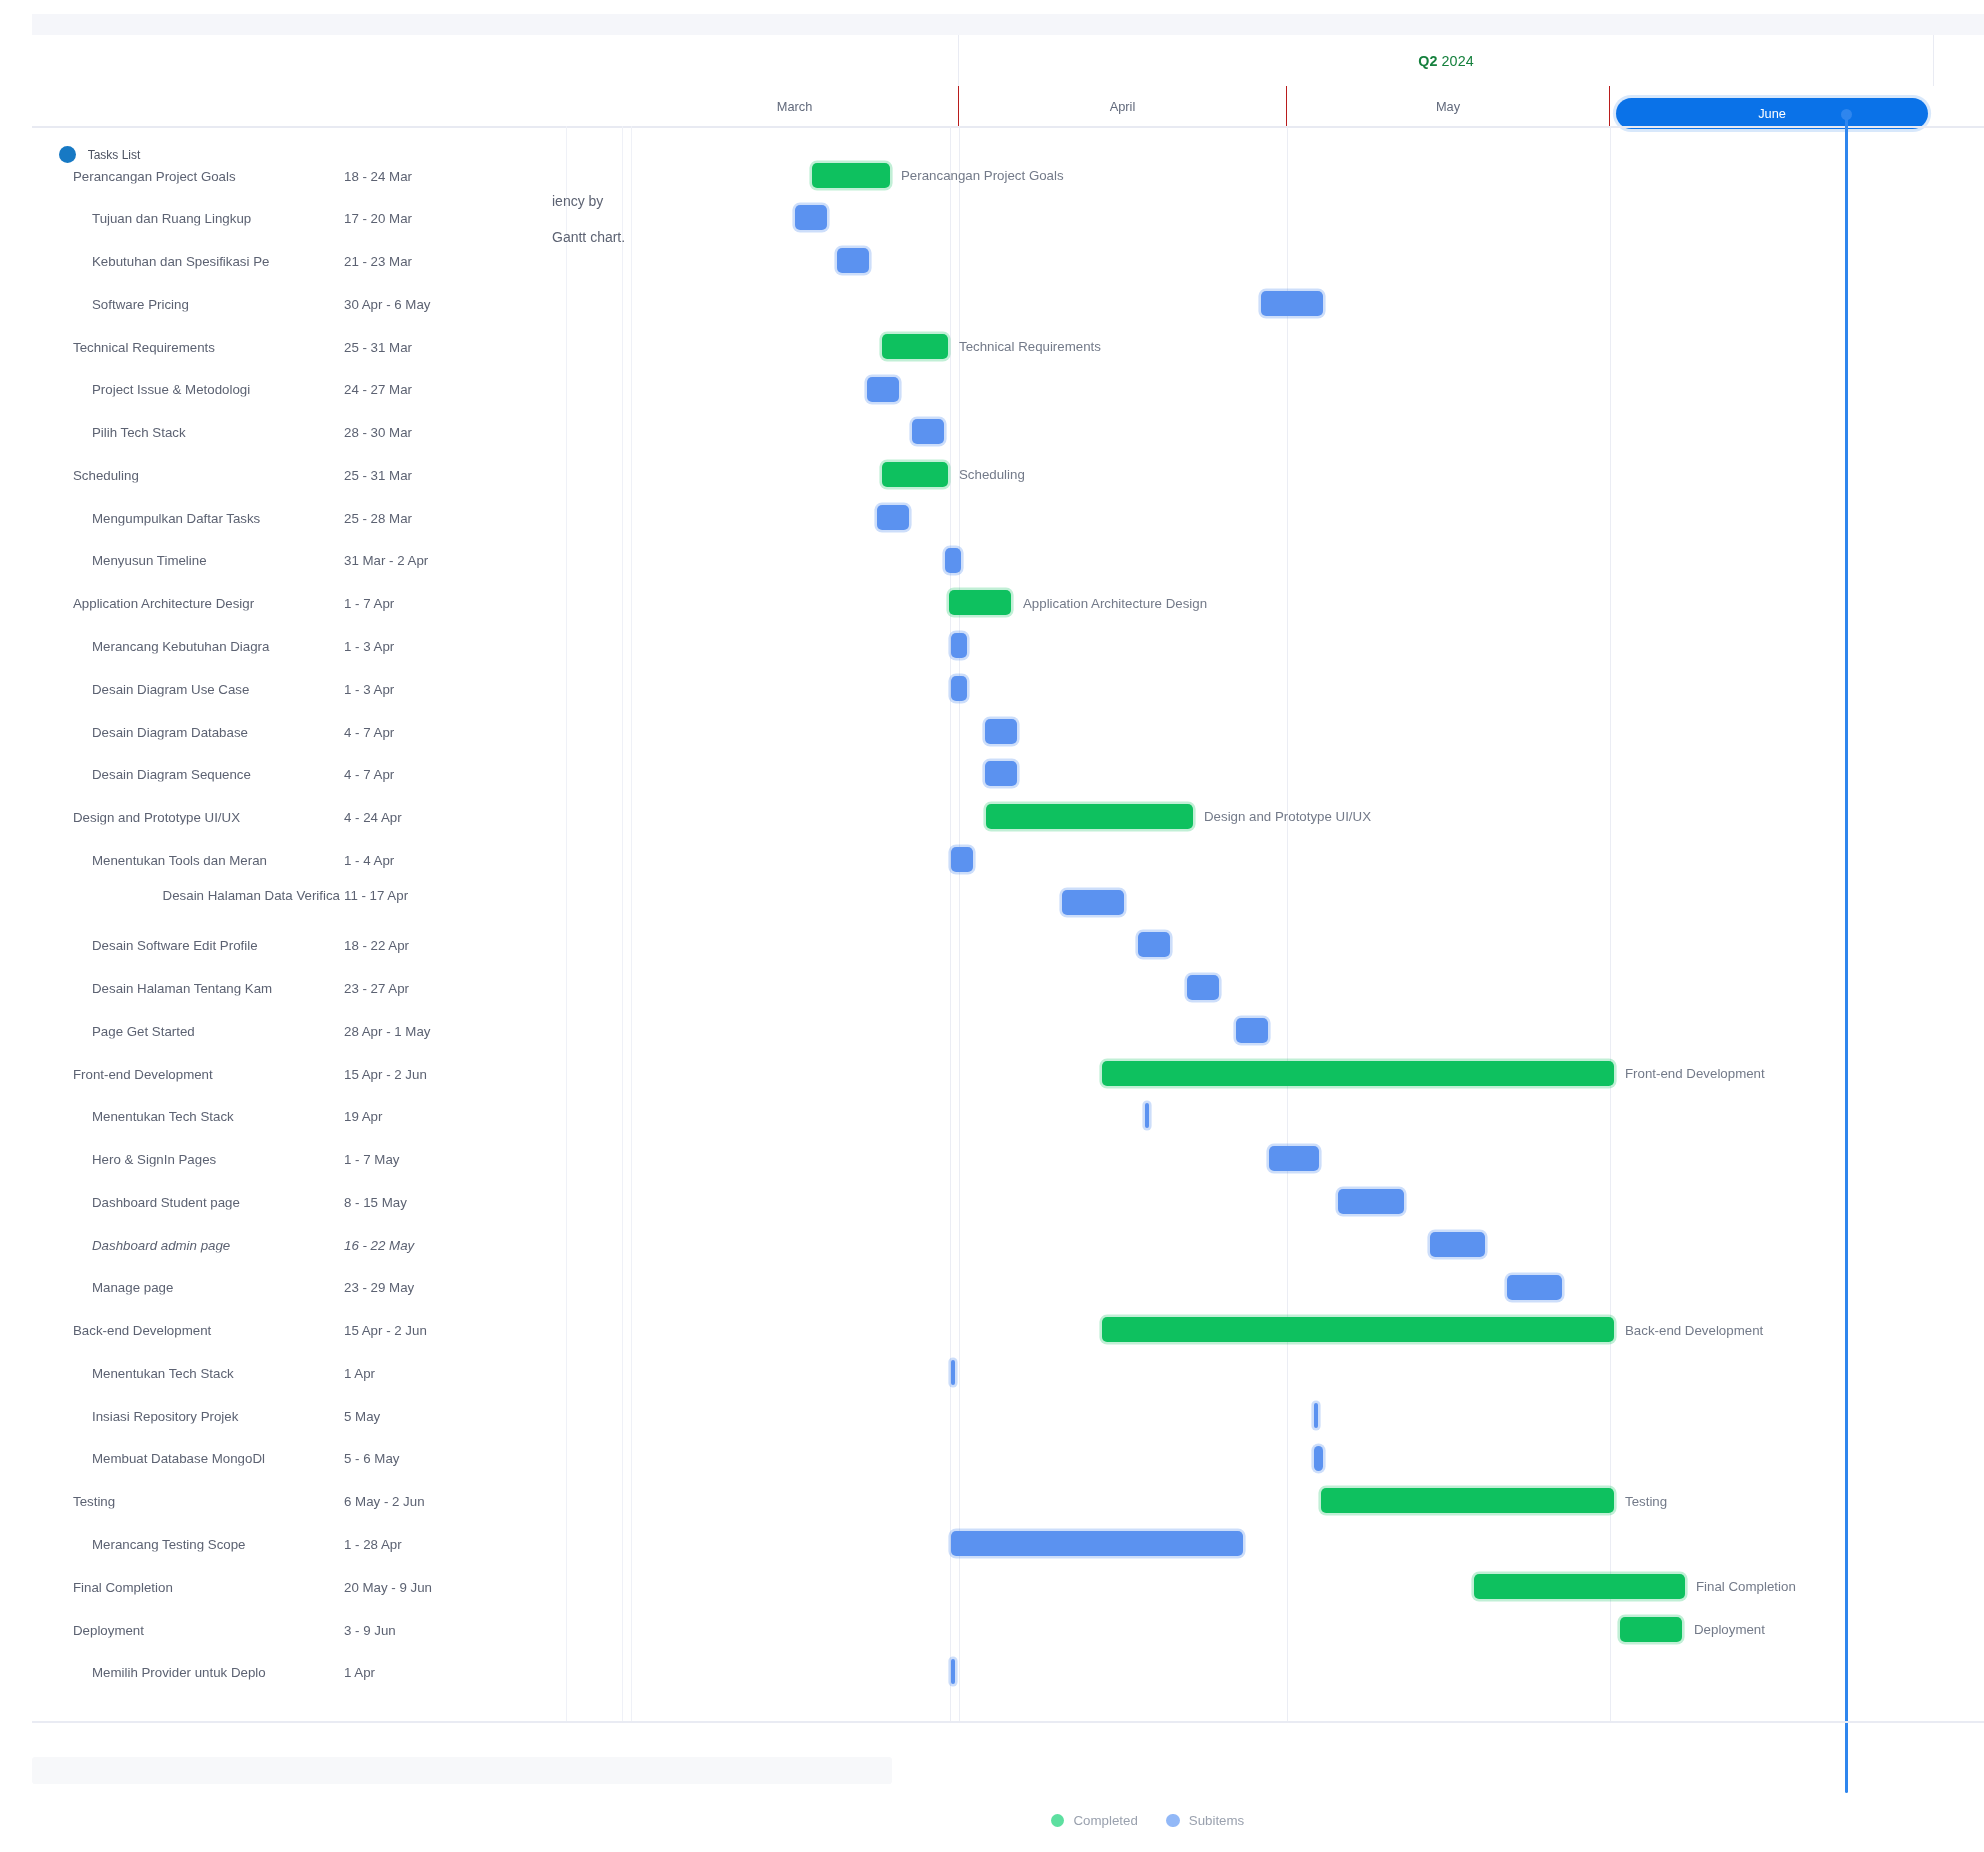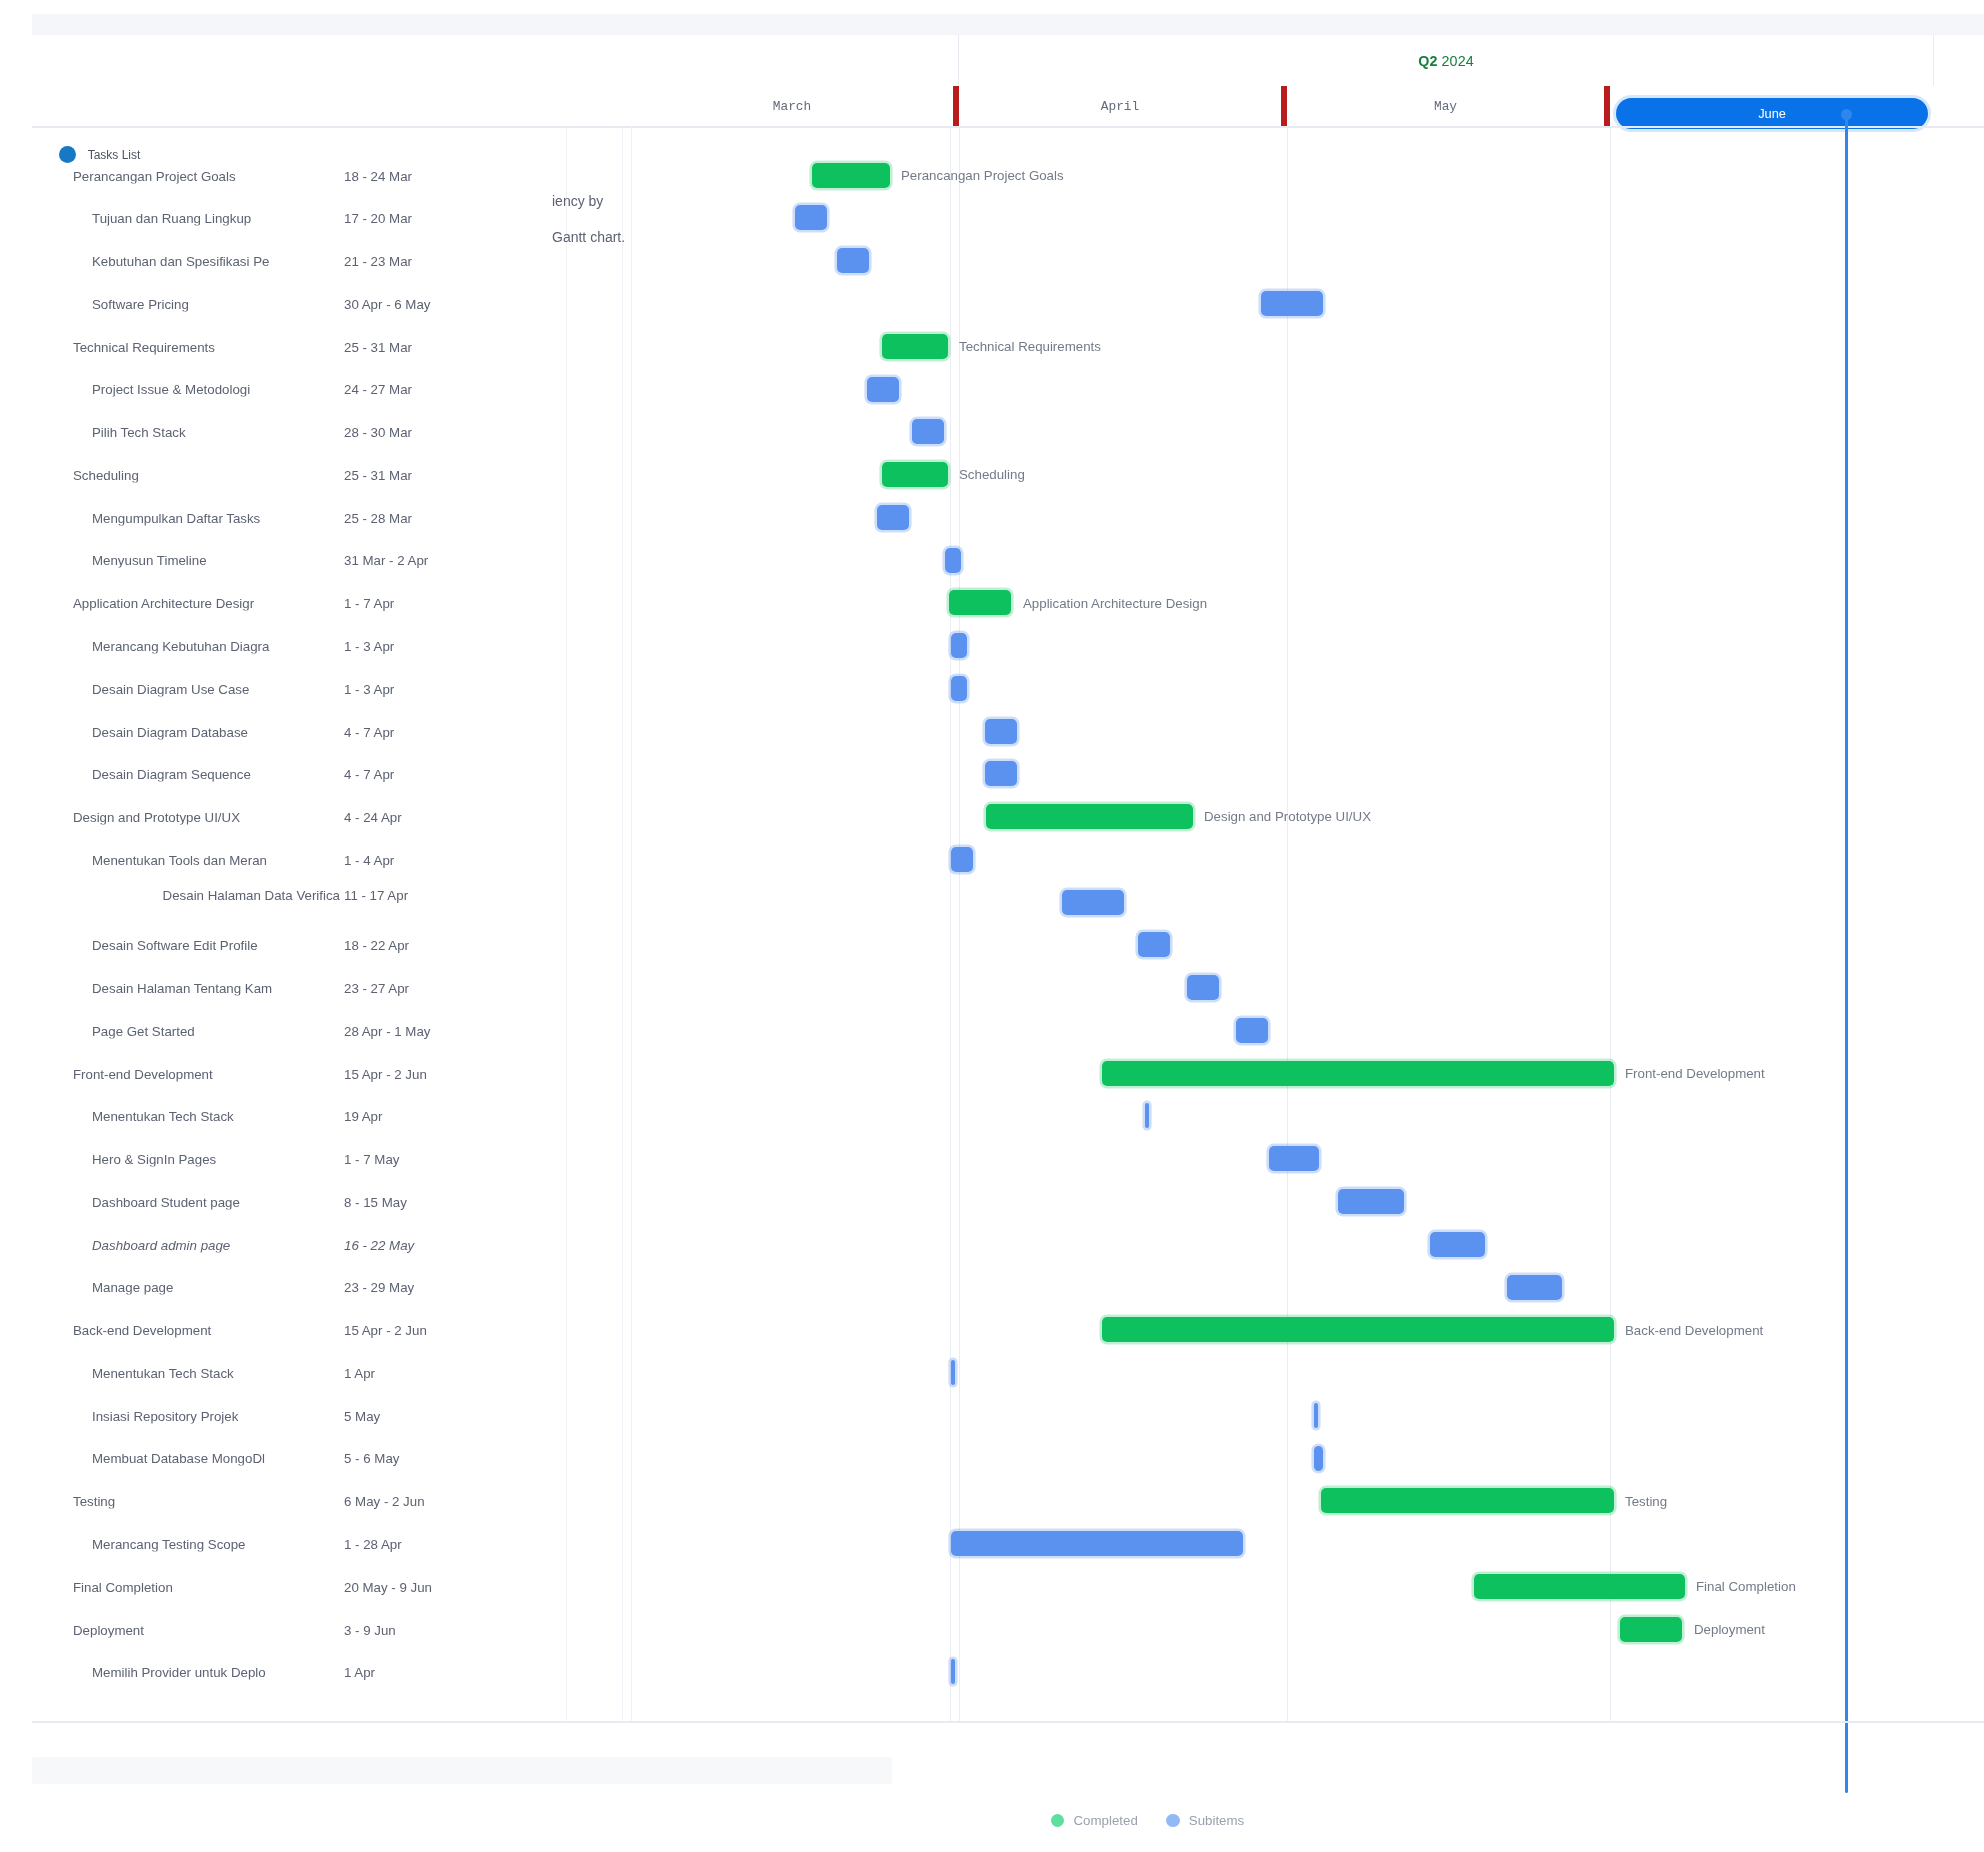--- a/index.html
+++ b/index.html
@@ -13,21 +13,21 @@
   }
   .board{position:absolute;left:0;top:0;width:1985px;height:1853px;}
 
   
   .hdr-band{position:absolute;left:32px;top:14.3px;width:1953px;height:20.5px;background:#f5f6fa;border-bottom:1px solid #e8eaf2;}
   .hdr-grid{position:absolute;left:32px;top:35px;width:1953px;height:53px;background:#ffffff;}
 
   .qtr-cell{position:absolute;top:35px;height:51px;border-right:1px solid #e9ebf3;box-sizing:border-box;}
   .qtr-label{position:absolute;width:100%;top:50%;transform:translateY(-50%);text-align:center;font-size:14.3px;color:#15803d;letter-spacing:0.1px;white-space:nowrap;}
   .qtr-label b{font-weight:700;}
-  .mon-cell{position:absolute;top:86px;height:40px;border-right:6px solid #b91c1c;box-sizing:border-box;font-family:Liberation Mono, monospace;}
+  .mon-cell{position:absolute;top:86px;height:40px;border-right:1px solid #b91c1c;box-sizing:border-box;}
   .mon-label{position:absolute;width:100%;top:50%;transform:translateY(-50%);text-align:center;font-size:12.8px;color:#626a7c;}
   .mon-pill{position:absolute;top:98px;height:31px;background:#0a72e8;border-radius:15.4px;box-shadow:0 0 0 3.1px rgba(10,114,232,.16);}
   .mon-pill span{display:block;width:100%;text-align:center;line-height:31px;font-size:12.8px;color:#ffffff;font-weight:400;}
 
   .hdr-rule{position:absolute;left:32px;top:126px;width:1953px;height:1.5px;background:#e8eaf2;}
 
   
   .vline{position:absolute;width:1px;background:#ebedf4;}
   .vline.soft{background:#eff1f7;}
 

